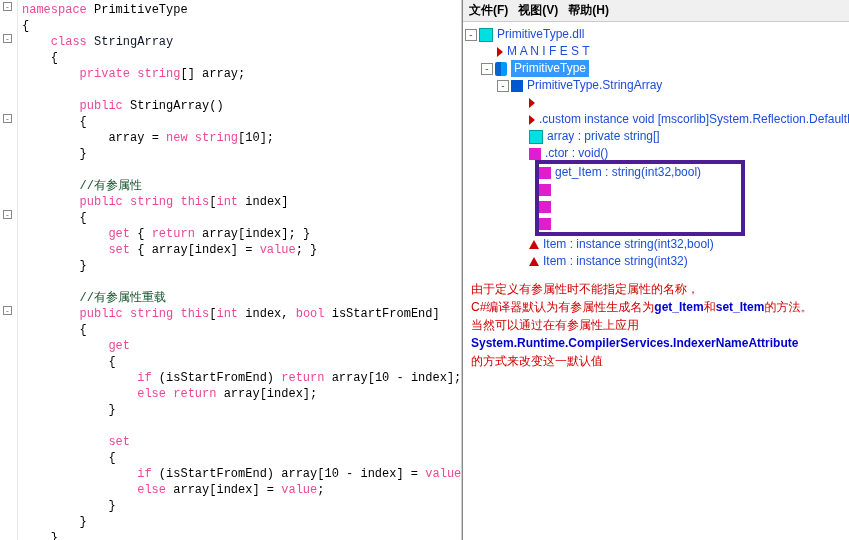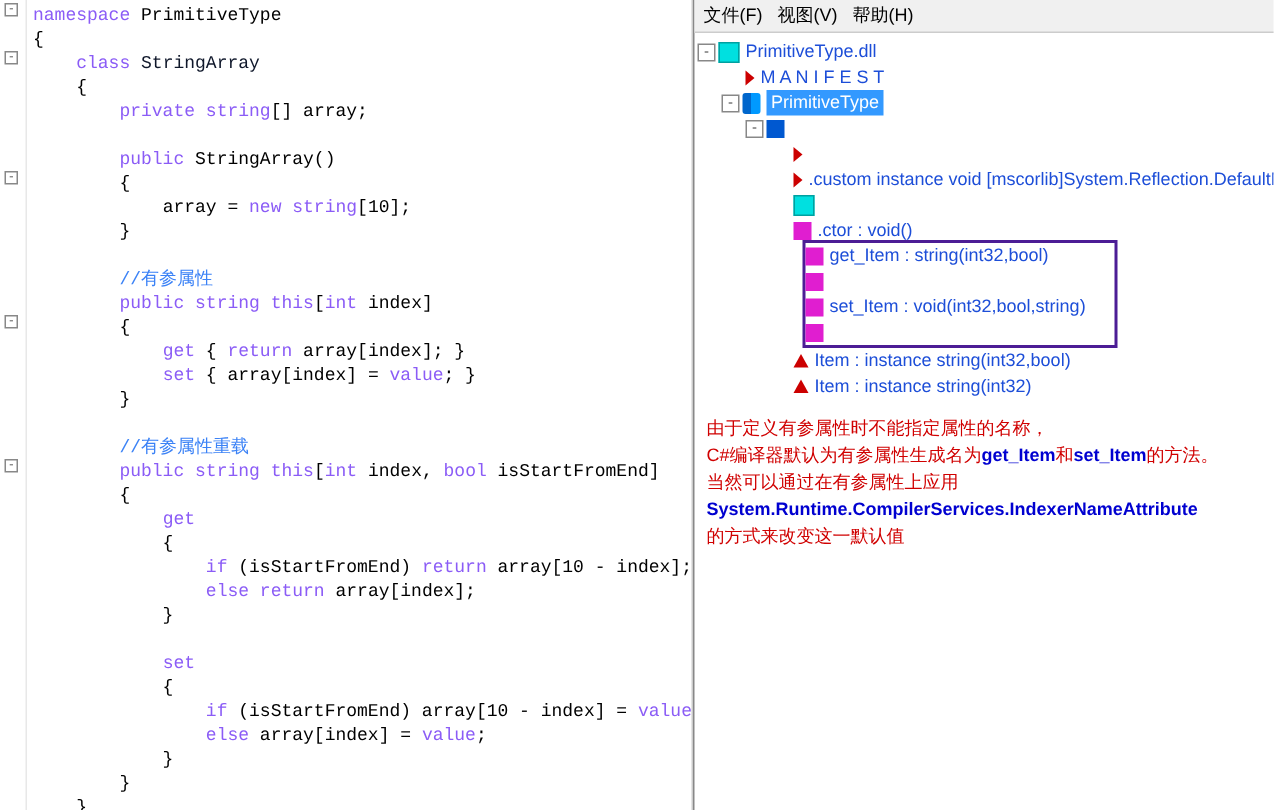--- a/index.html
+++ b/index.html
@@ -1,40 +1,40 @@
 <!DOCTYPE html>
 <html><head>
 <meta charset="utf-8">
 <style>
   * { box-sizing: border-box; margin: 0; padding: 0; }
   body { font-family: "Courier New", monospace; font-size: 12px; background: #fff; width: 849px; height: 540px; display: flex; overflow: hidden; }
   .left-pane { width: 462px; height: 540px; display: flex; background: #fff; border-right: 1px solid #ccc; }
   .gutter { width: 18px; background: #fff; border-right: 1px solid #e8e8e8; position: relative; }
   .fold { position: absolute; left: 3px; width: 9px; height: 9px; border: 1px solid #888; font-size: 8px; line-height: 7px; text-align: center; color: #555; background: #fff; }
   .code { flex: 1; padding: 2px 4px; white-space: pre; line-height: 16px; overflow: hidden; }
-  .kw { color: #8b5cf6; }
+  .kw { color: #ec4899; }
   .type { color: #0f172a; }
-  .cmt { color: #3b82f6; }
+  .cmt { color: #14532d; }
   .right-pane { flex: 1; height: 540px; display: flex; flex-direction: column; border-left: 1px solid #888; }
   .menu-bar { height: 22px; border-bottom: 1px solid #ccc; display: flex; align-items: center; padding: 0 6px; font-family: "Microsoft YaHei", sans-serif; font-size: 12px; background: #f0f0f0; }
-  .menu-item { margin-right: 10px; }
+  .menu-item { margin-right: 10px; font-weight: bold; }
   .tree { flex: 0 0 auto; padding: 4px 2px; font-family: "Microsoft YaHei", Tahoma, sans-serif; font-size: 12px; line-height: 17px; }
   .trow { display: flex; align-items: center; height: 17px; white-space: nowrap; }
   .ind { display: inline-block; width: 16px; text-align: center; color: #888; font-family: monospace; }
   .exp { display: inline-block; width: 12px; height: 12px; border: 1px solid #888; text-align: center; line-height: 9px; font-size: 10px; margin-right: 2px; color: #555; background: #fff; }
   .icon { display: inline-block; width: 14px; height: 14px; margin-right: 4px; vertical-align: middle; }
   .cyan-doc { background: #00e0e0; border: 1px solid #00a0a0; }
   .red-tri { width: 0; height: 0; border-left: 6px solid #c00; border-top: 5px solid transparent; border-bottom: 5px solid transparent; margin-right: 4px; }
   .red-up { width: 0; height: 0; border-bottom: 9px solid #c00; border-left: 5px solid transparent; border-right: 5px solid transparent; margin-right: 4px; }
   .shield { width: 12px; height: 14px; background: linear-gradient(to right, #06c 50%, #09f 50%); border-radius: 2px; margin-right: 4px; }
   .blue-sq { width: 12px; height: 12px; background: #0058d0; margin-right: 4px; }
   .mag-sq { width: 12px; height: 12px; background: #e01ed0; margin-right: 4px; }
   .label { color: #1d4ed8; }
   .selected { background: #3399ff; color: #fff; padding: 0 3px; }
-  .red-box { position: relative; border: 2px solid #4c1d95; margin-left: 70px; margin-top: -2px; width: 210px; }
+  .red-box { position: relative; border: 4px solid #4c1d95; margin-left: 70px; margin-top: -2px; width: 210px; }
   .explain { padding: 6px 8px; font-family: "SimSun","Microsoft YaHei", sans-serif; font-size: 12px; line-height: 18px; }
   .red-text { color: #d00000; }
   .blue-text { color: #0000d0; font-weight: bold; }
 </style>
 </head>
 <body>
 
 <div class="left-pane">
   <div class="gutter">
     <div class="fold" style="top:2px">-</div>
@@ -103,20 +103,21 @@
         <span class="ind"></span>
         <span class="exp">-</span>
         <span class="shield"></span>
         <span class="selected">PrimitiveType</span>
       </div>
     <div class="trow">
         <span class="ind"></span>
         <span class="ind"></span>
         <span class="exp">-</span>
         <span class="blue-sq"></span>
+        <span class="label">PrimitiveType.StringArray</span>
       </div>
     <div class="trow">
         <span class="ind"></span>
         <span class="ind"></span>
         <span class="ind"></span>
         <span class="ind"></span>
         <span class="red-tri"></span>
       </div>
     <div class="trow">
         <span class="ind"></span>
@@ -125,40 +126,40 @@
         <span class="ind"></span>
         <span class="red-tri"></span>
         <span class="label">.custom instance void [mscorlib]System.Reflection.DefaultM</span>
       </div>
     <div class="trow">
         <span class="ind"></span>
         <span class="ind"></span>
         <span class="ind"></span>
         <span class="ind"></span>
         <span class="icon cyan-doc"></span>
+        <span class="label">array : private string[]</span>
       </div>
     <div class="trow">
         <span class="ind"></span>
         <span class="ind"></span>
         <span class="ind"></span>
         <span class="ind"></span>
         <span class="mag-sq"></span>
         <span class="label">.ctor : void()</span>
       </div>
     <div class="red-box">
       <div class="trow">
           <span class="mag-sq"></span>
           <span class="label">get_Item : string(int32,bool)</span>
         </div>
       <div class="trow">
           <span class="mag-sq"></span>
         </div>
       <div class="trow">
           <span class="mag-sq"></span>
-          <span class="label">set_Item : void(int32,bool,string)</span>
         </div>
       <div class="trow">
           <span class="mag-sq"></span>
         </div>
     </div>
     <div class="trow">
         <span class="ind"></span>
         <span class="ind"></span>
         <span class="ind"></span>
         <span class="ind"></span>

